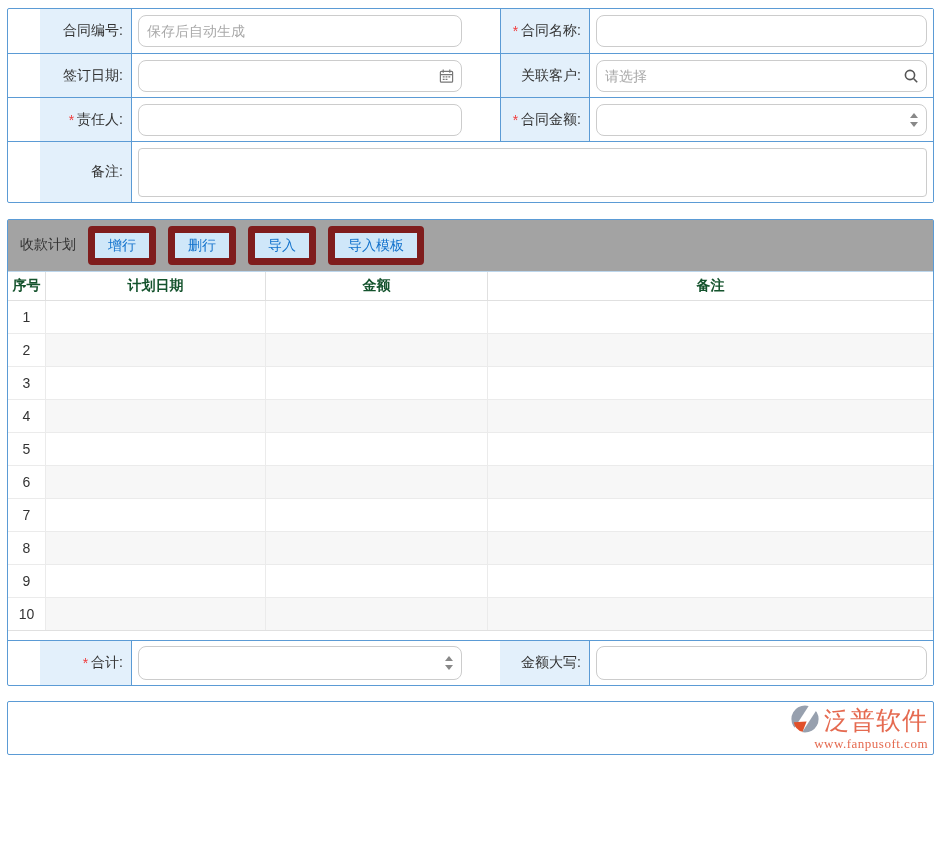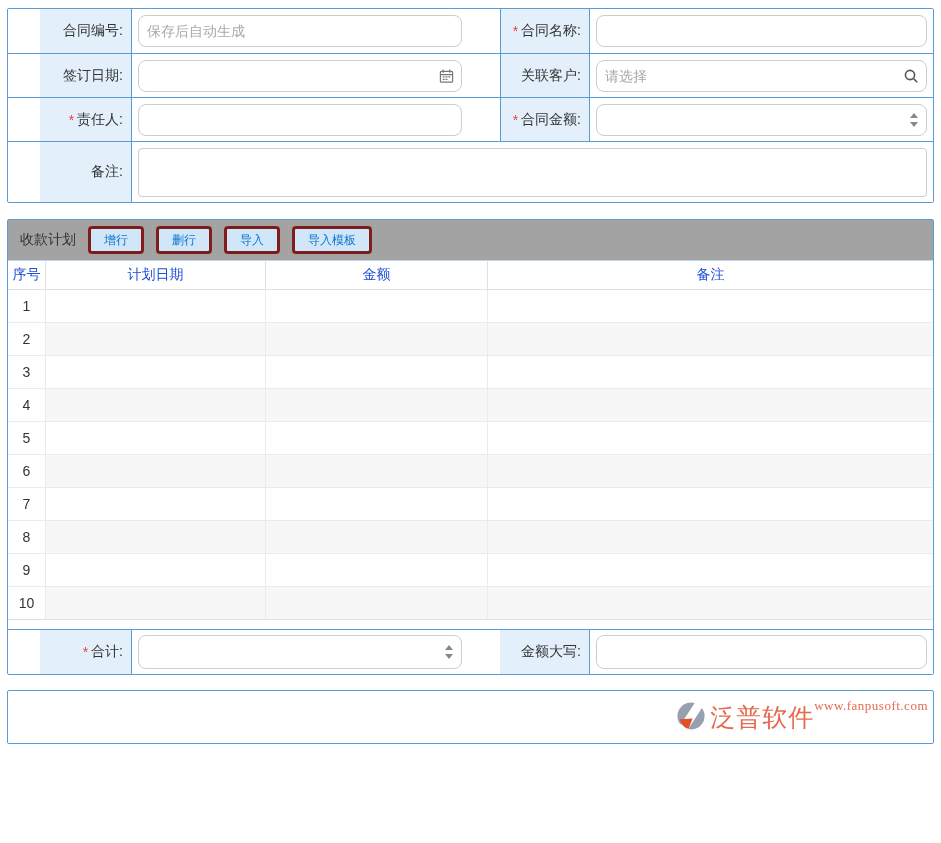--- a/index.html
+++ b/index.html
@@ -21,22 +21,22 @@
 
   
   .panel-header {
     display: flex; align-items: center; gap: 12px;
     padding: 6px 12px; min-height: 35px;
     background: #a3a3a3;
   }
   .panel-1 .panel-header { background: #f2f9fe; min-height: 32px; border-bottom: 1px solid #5b9bd5; }
   .panel-title { color: #333; }
   .btn {
-    background: #cfe7f9; border: 3px solid #7f1d1d; color: #1272cc;
-    border-radius: 4px; padding: 4px 13px; font-size: 12px;
+    background: #cfe7f9; border: 7px solid #7f1d1d; color: #1272cc;
+    border-radius: 4px; padding: 4px 13px; font-size: 14px;
     font-family: "Liberation Sans", sans-serif; cursor: pointer; line-height: 1.2;
   }
 
   
   .form-row {
     display: grid; grid-template-columns: 123px 337px 121px 1fr;
     height: 44px;
   }
   .form-row + .form-row { border-top: 1px solid #5b9bd5; }
   .form-row.remark-row { grid-template-columns: 123px 1fr; height: 61px; }
@@ -66,21 +66,21 @@
   .spin-up { width: 0; height: 0; border-left: 4px solid transparent; border-right: 4px solid transparent; border-bottom: 5px solid #888; }
   .spin-down { width: 0; height: 0; border-left: 4px solid transparent; border-right: 4px solid transparent; border-top: 5px solid #888; }
 
   
   .grid-head, .grid-row {
     display: grid; grid-template-columns: 38px 220px 222px 1fr;
   }
   .grid-head { height: 30px; border-top: 1px solid #bcd6ec; border-bottom: 1px solid #e0e0e0; }
   .grid-head .hcell {
     display: flex; align-items: center; justify-content: center;
-    color: #1d4ed8; border-right: 1px solid #e0e0e0; background: #fff;
+    color: #14532d; border-right: 1px solid #e0e0e0; background: #fff; font-weight: bold;
   }
   .grid-head .hcell:last-child { border-right: none; }
   .grid-row { height: 33px; border-bottom: 1px solid #ebebeb; }
   .grid-row:last-child { border-bottom: 1px solid #e0e0e0; }
   .tcell { border-right: 1px solid #ebebeb; }
   .tcell:last-child { border-right: none; }
   .tcell.seq { display: flex; align-items: center; justify-content: center; background: #fff; color: #333; }
   .grid-row:nth-child(even) .tcell.data { background: #f7f7f7; }
 
   
@@ -93,21 +93,21 @@
 
   
   .att-head {
     display: grid; grid-template-columns: 403px 95px 150px 70px 70px 70px 1fr;
     height: 33px; border-top: 1px solid #dce8f3; border-bottom: 1px solid #ddd;
   }
   .att-head .hcell { display: flex; align-items: center; justify-content: center; border-right: 1px solid #e5e5e5; color: #333; }
   .att-head .hcell:last-child { border-right: none; }
   .att-head .hcell.first { justify-content: flex-start; padding-left: 10px; }
   .att-body { height: 52px; position: relative; }
-  .watermark { position: absolute; right: 5px; bottom: 8px; display: flex; flex-direction: row; }
+  .watermark { position: absolute; right: 5px; bottom: 2px; display: flex; flex-direction: column; align-items: flex-end; }
   .wm-top { display: flex; align-items: center; gap: 2px; }
   .wm-brand { font-size: 25px; color: #e56a50; letter-spacing: 1px; font-family: "Liberation Serif", serif; }
   .wm-url { font-size: 13px; color: #e56a50; font-family: "Liberation Serif", serif; margin-top: -2px; letter-spacing: 0.5px; }
 </style>
 </head>
 <body>
 
 <div class="panel panel-1">
 
   <div class="form-row">

